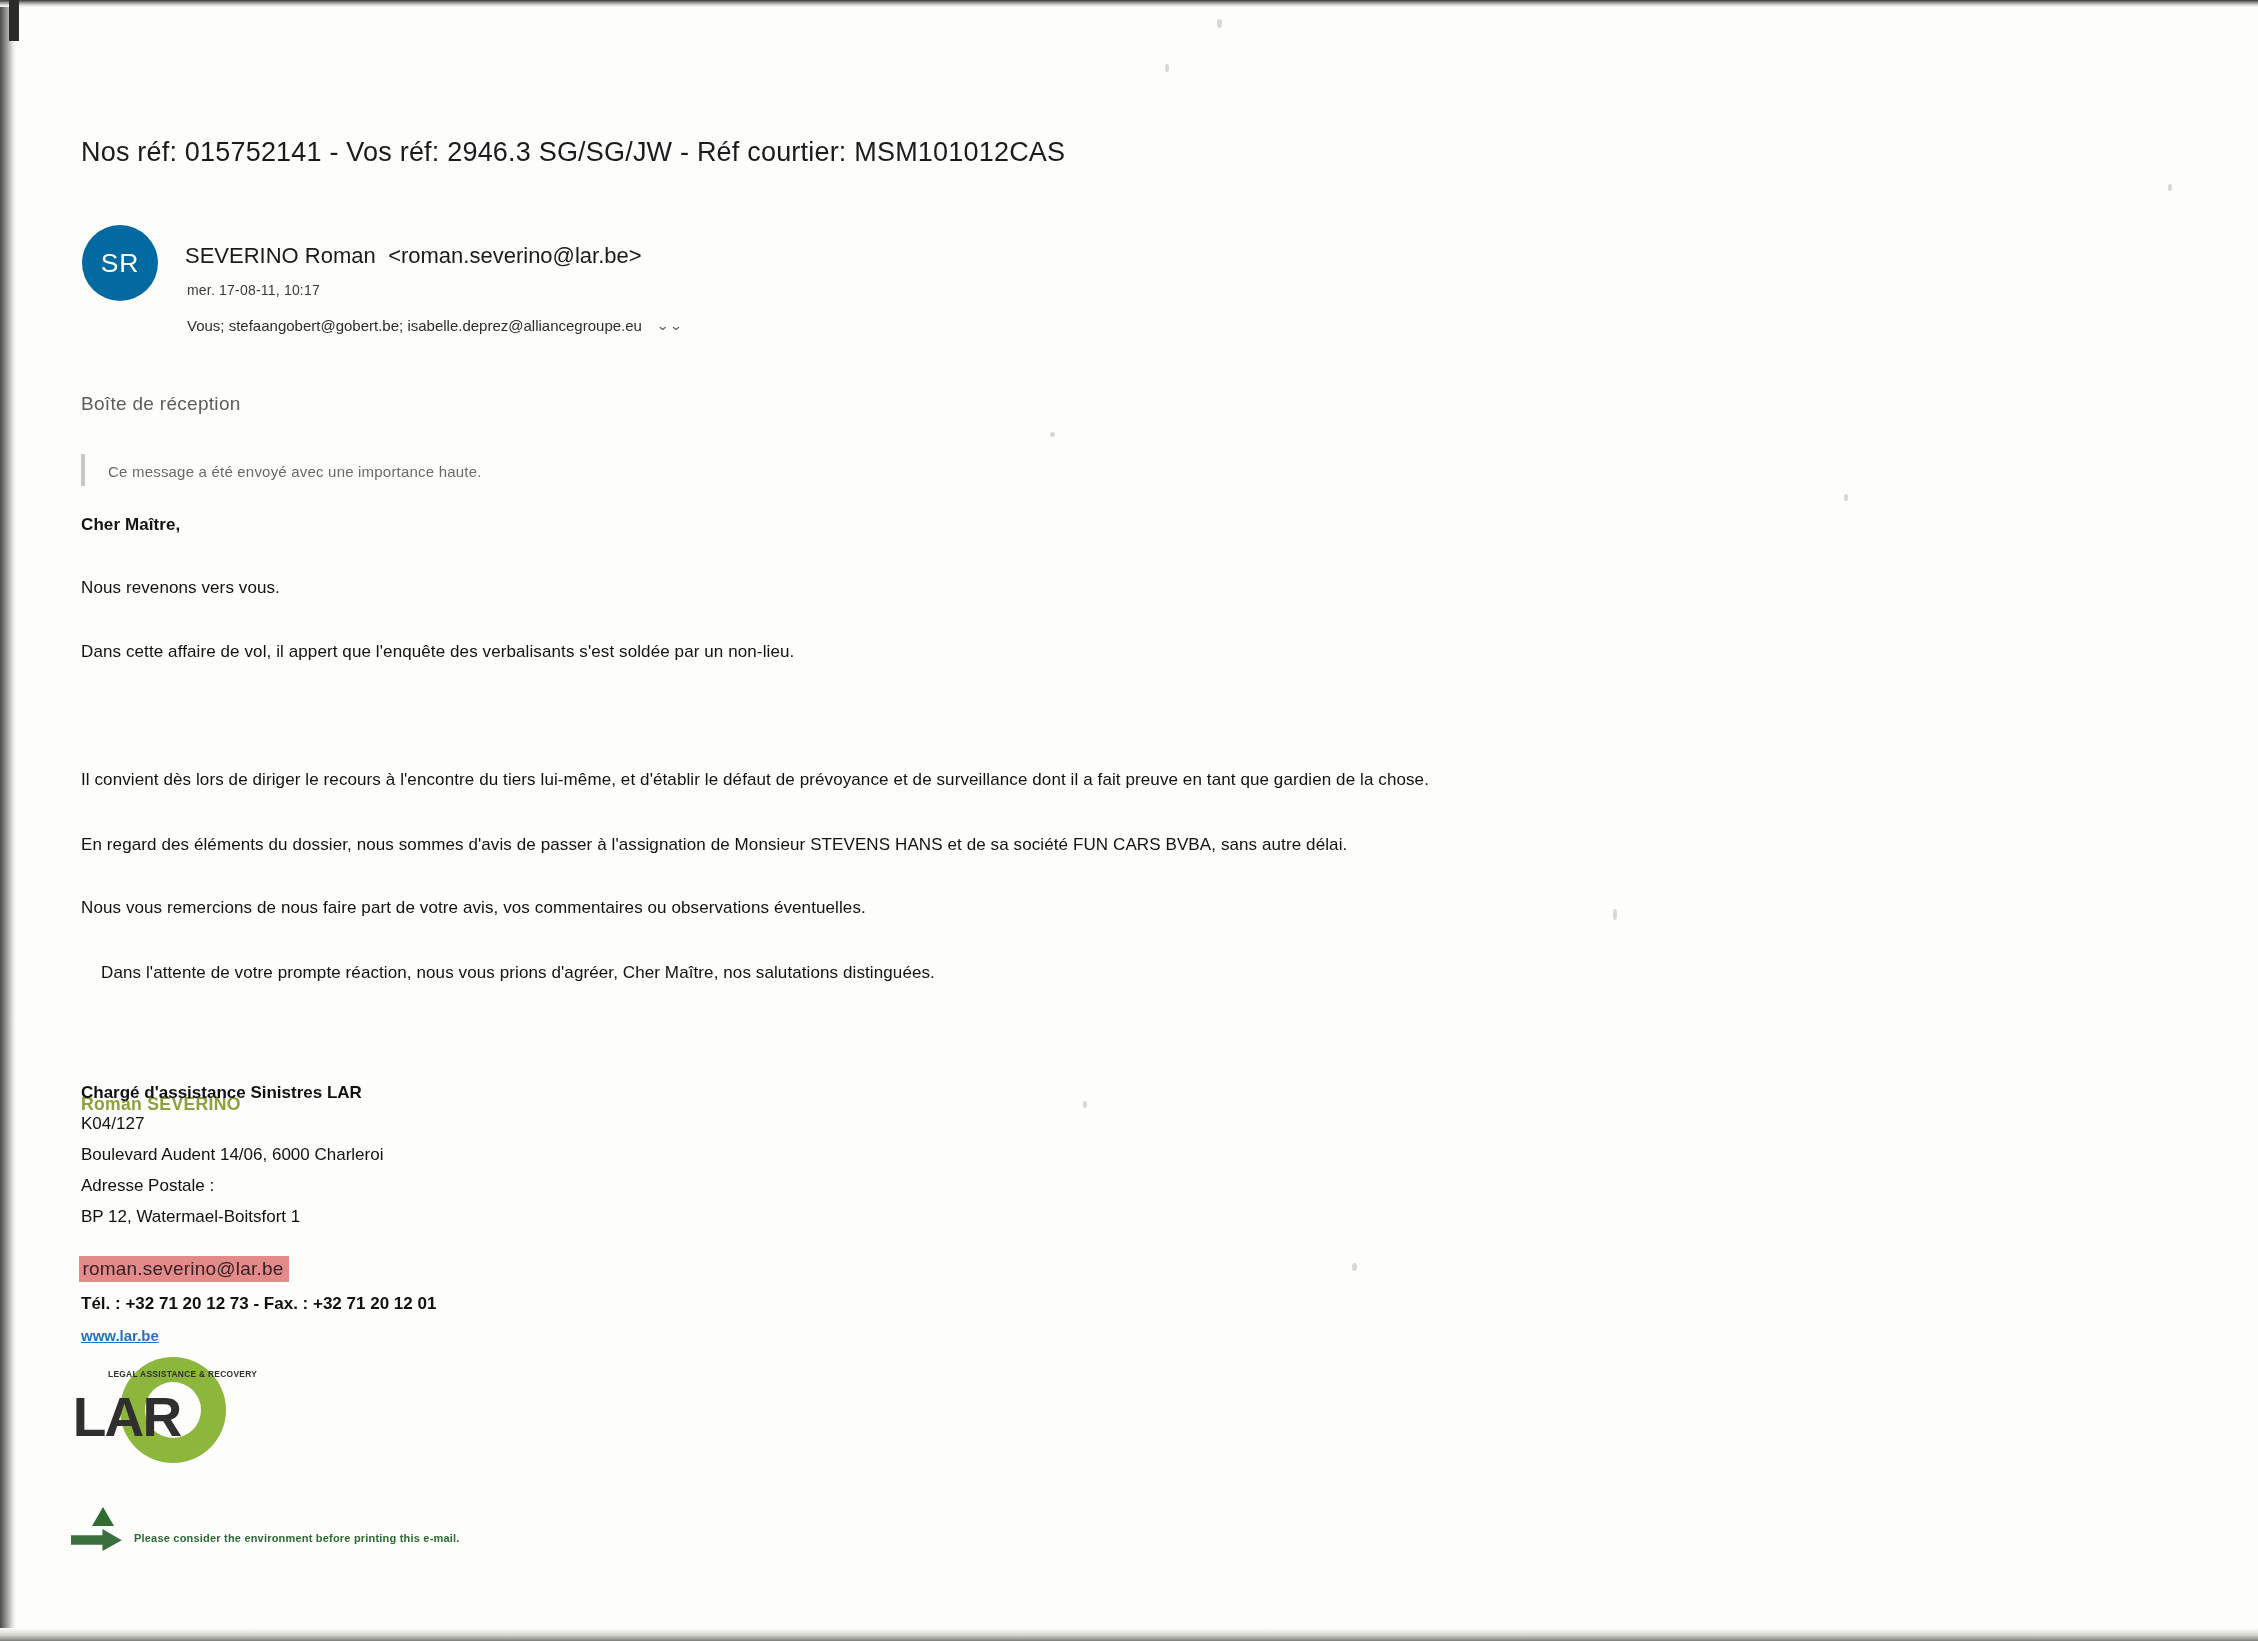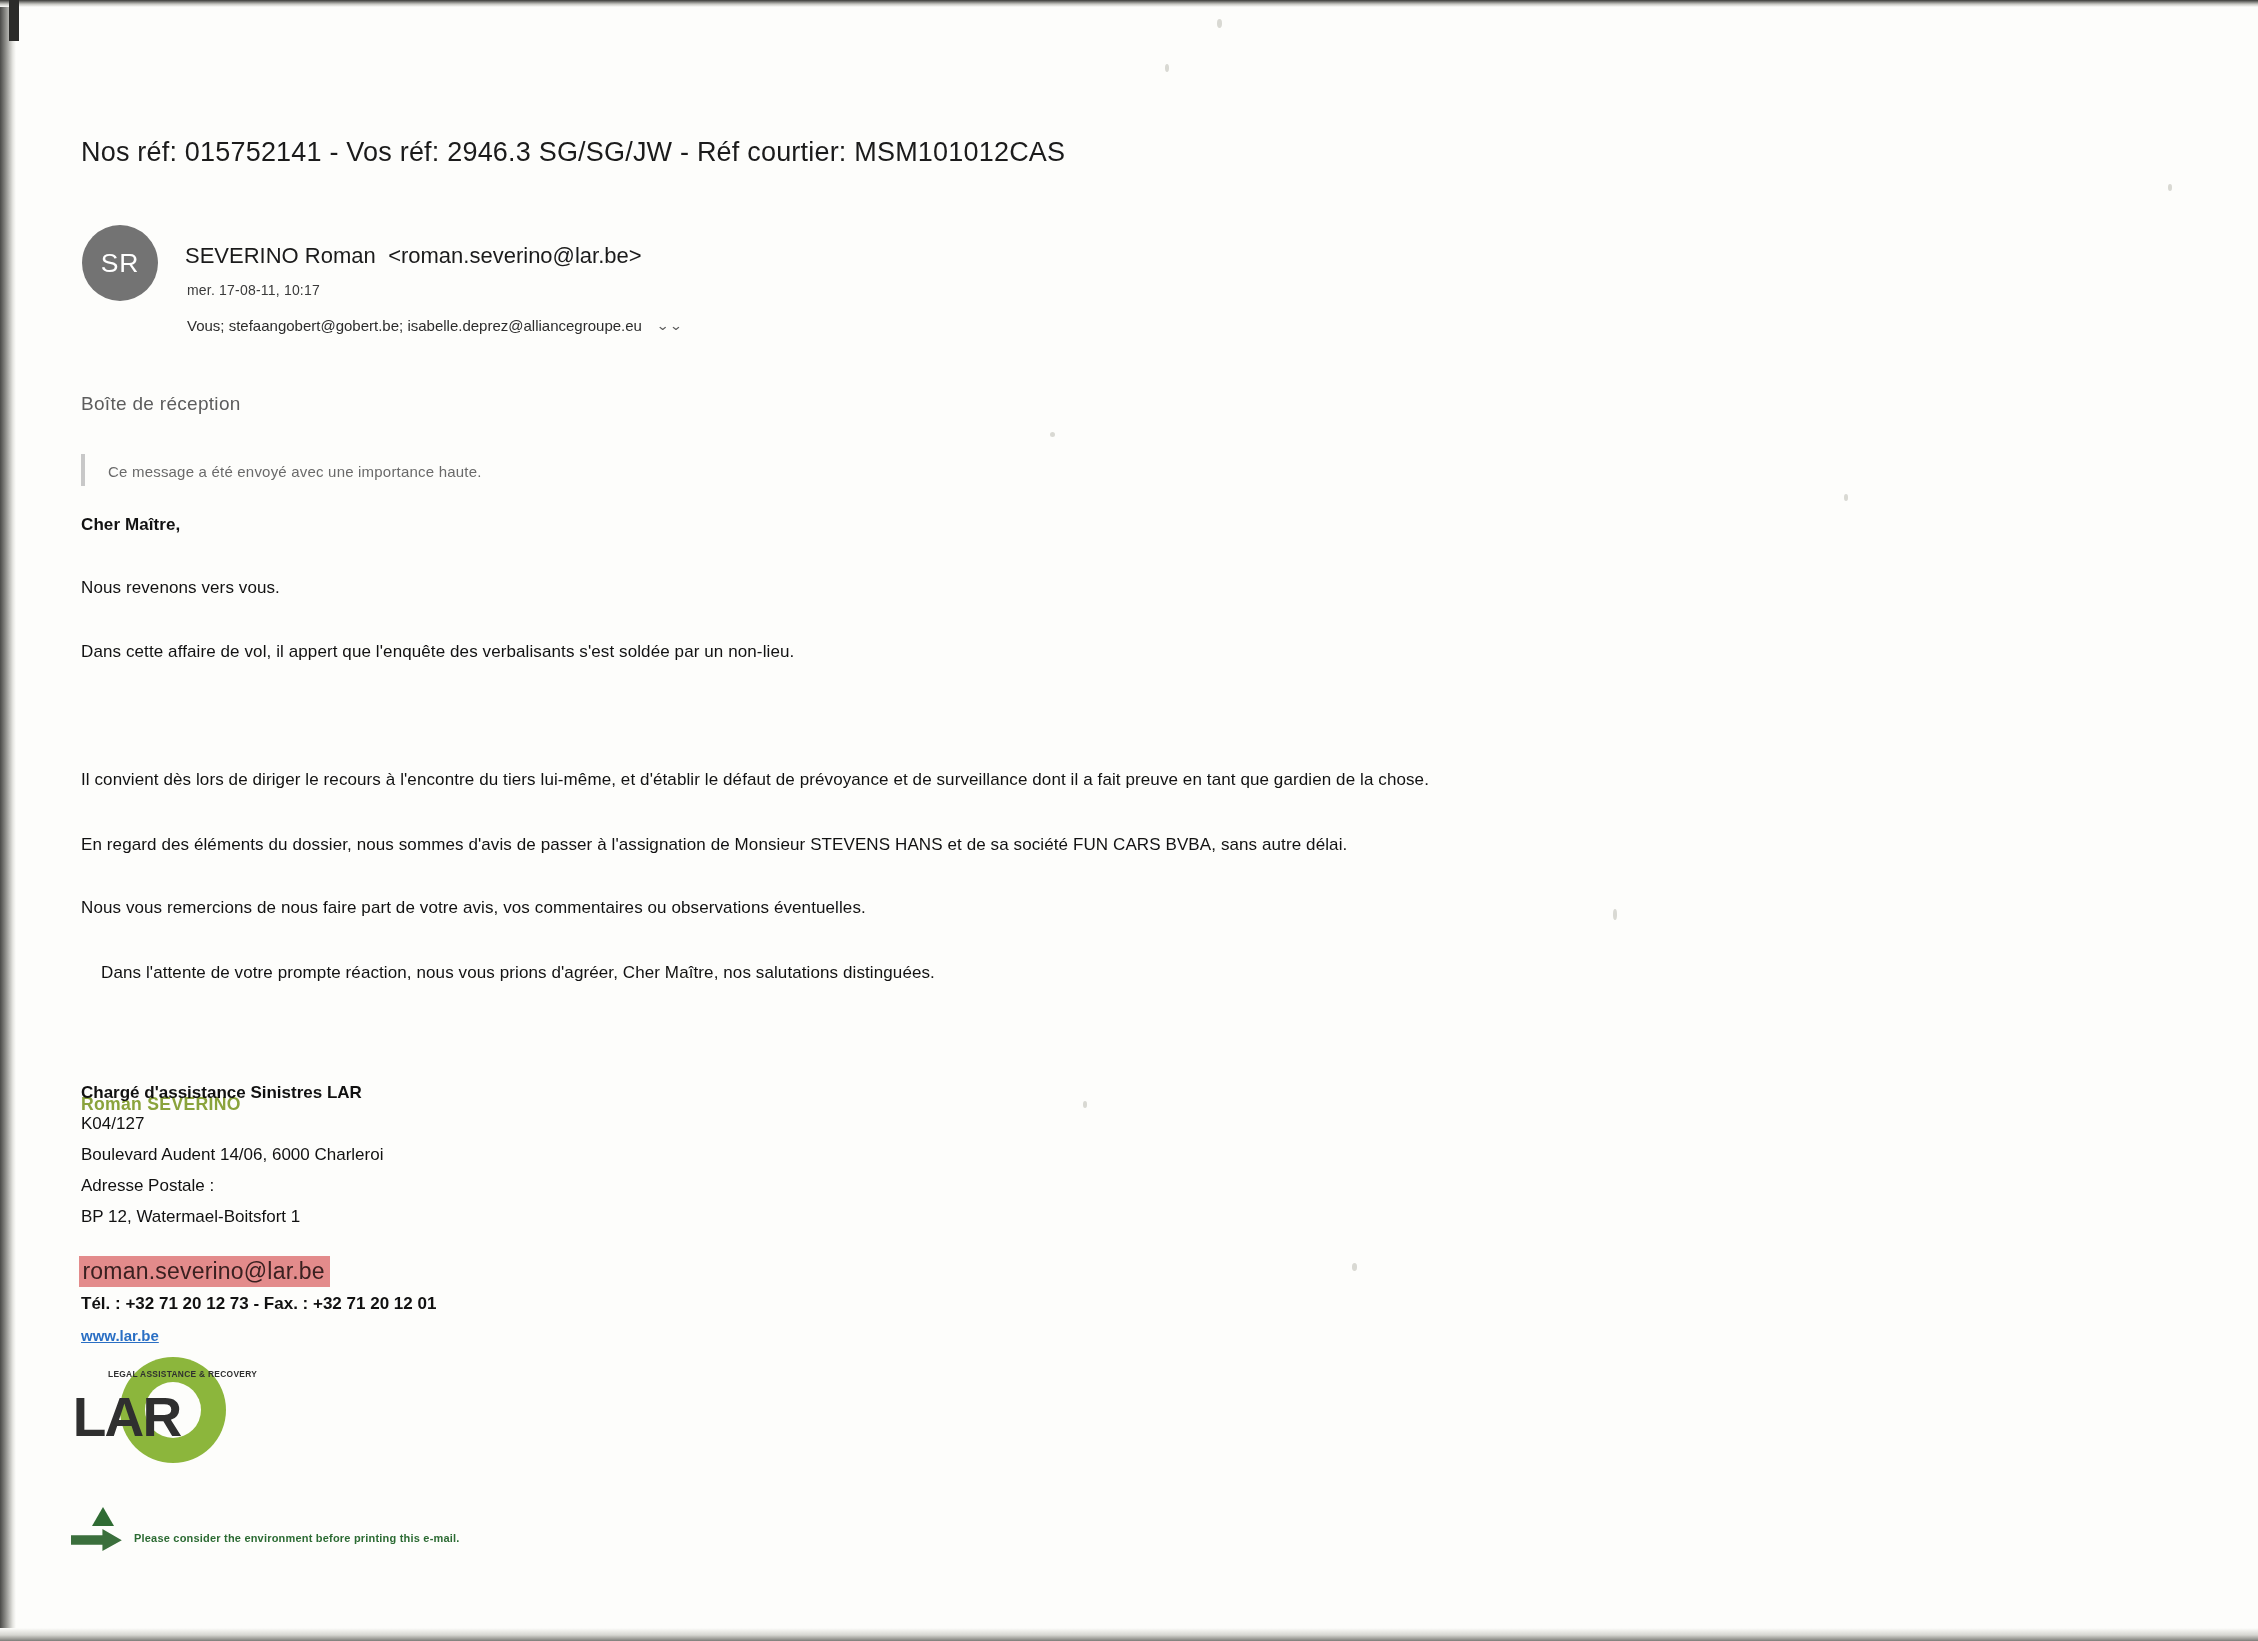--- a/index.html
+++ b/index.html
@@ -68,21 +68,21 @@
   }
 
   
   #avatar {
     position: absolute;
     left: 82px;
     top: 225px;
     width: 76px;
     height: 76px;
     border-radius: 50%;
-    background: #737373;
+    background: #0369a1;
     color: #ffffff;
     font-size: 26.5px;
     letter-spacing: 0.9px;
     display: flex;
     align-items: center;
     justify-content: center;
   }
   #sender-name-row {
     position: absolute;
     left: 185px;
@@ -175,21 +175,21 @@
     white-space: nowrap;
   }
   .sig-line.bold { font-weight: bold; }
 
   #sig-email {
     position: absolute;
     left: 79px;
     top: 1256px;
     background: #e38b8b;
     color: #3a2020;
-    font-size: 23px;
+    font-size: 19px;
     padding: 1.8px 5.3px 2.6px 3.5px;
     letter-spacing: 0.2px;
   }
   #sig-phone {
     position: absolute;
     left: 81px;
     top: 1294px;
     font-size: 17px;
     font-weight: bold;
     color: #111111;

